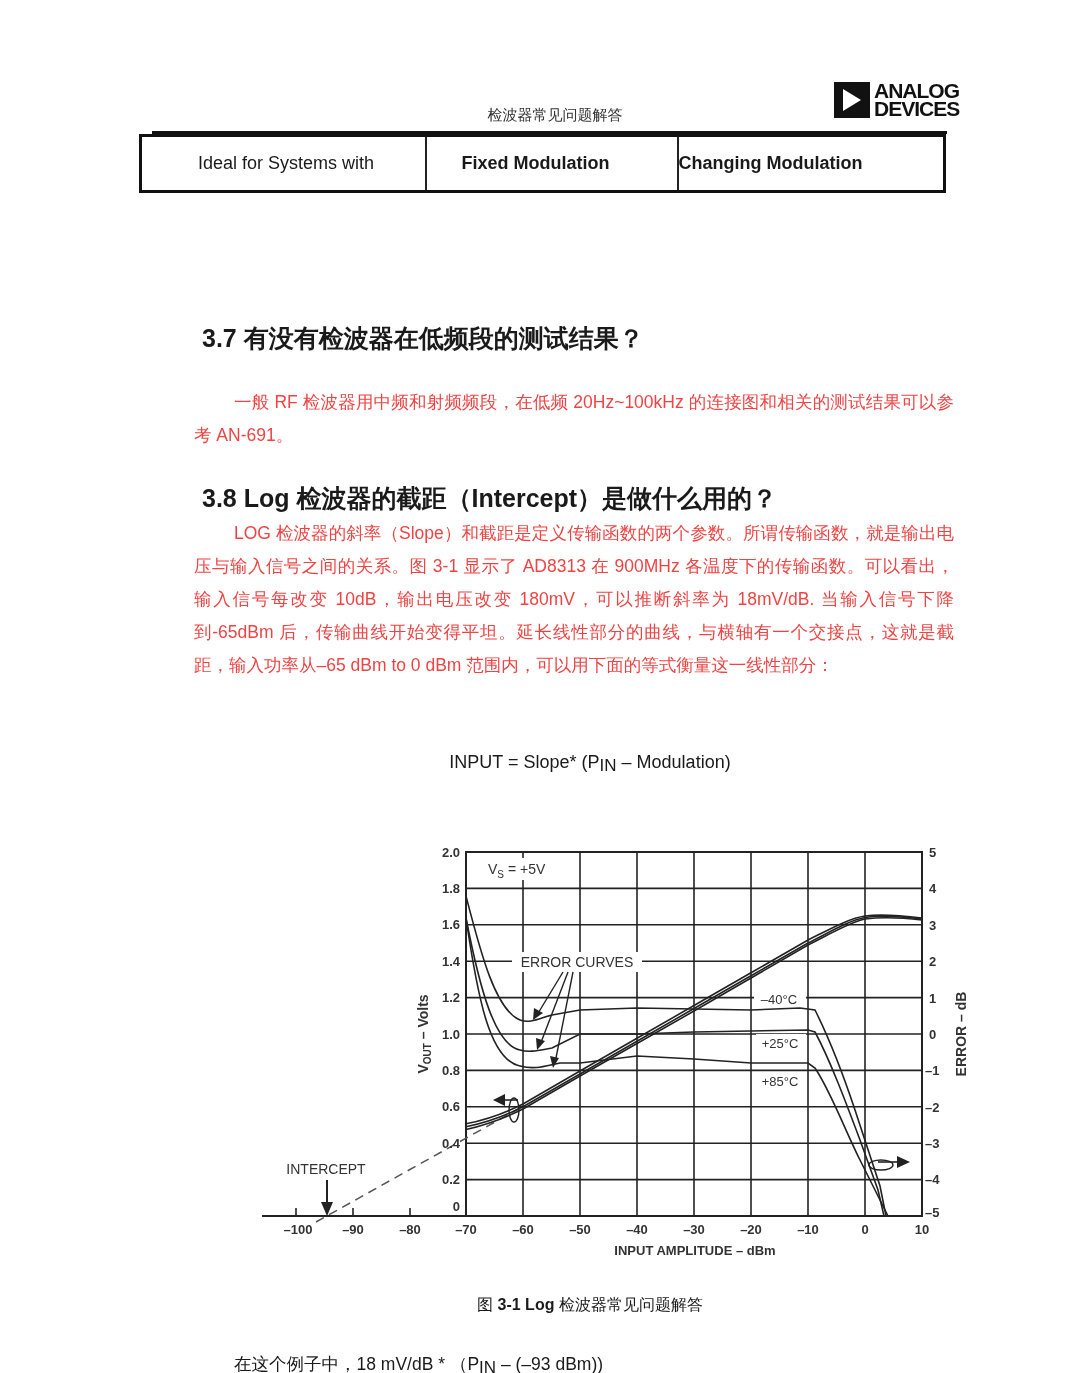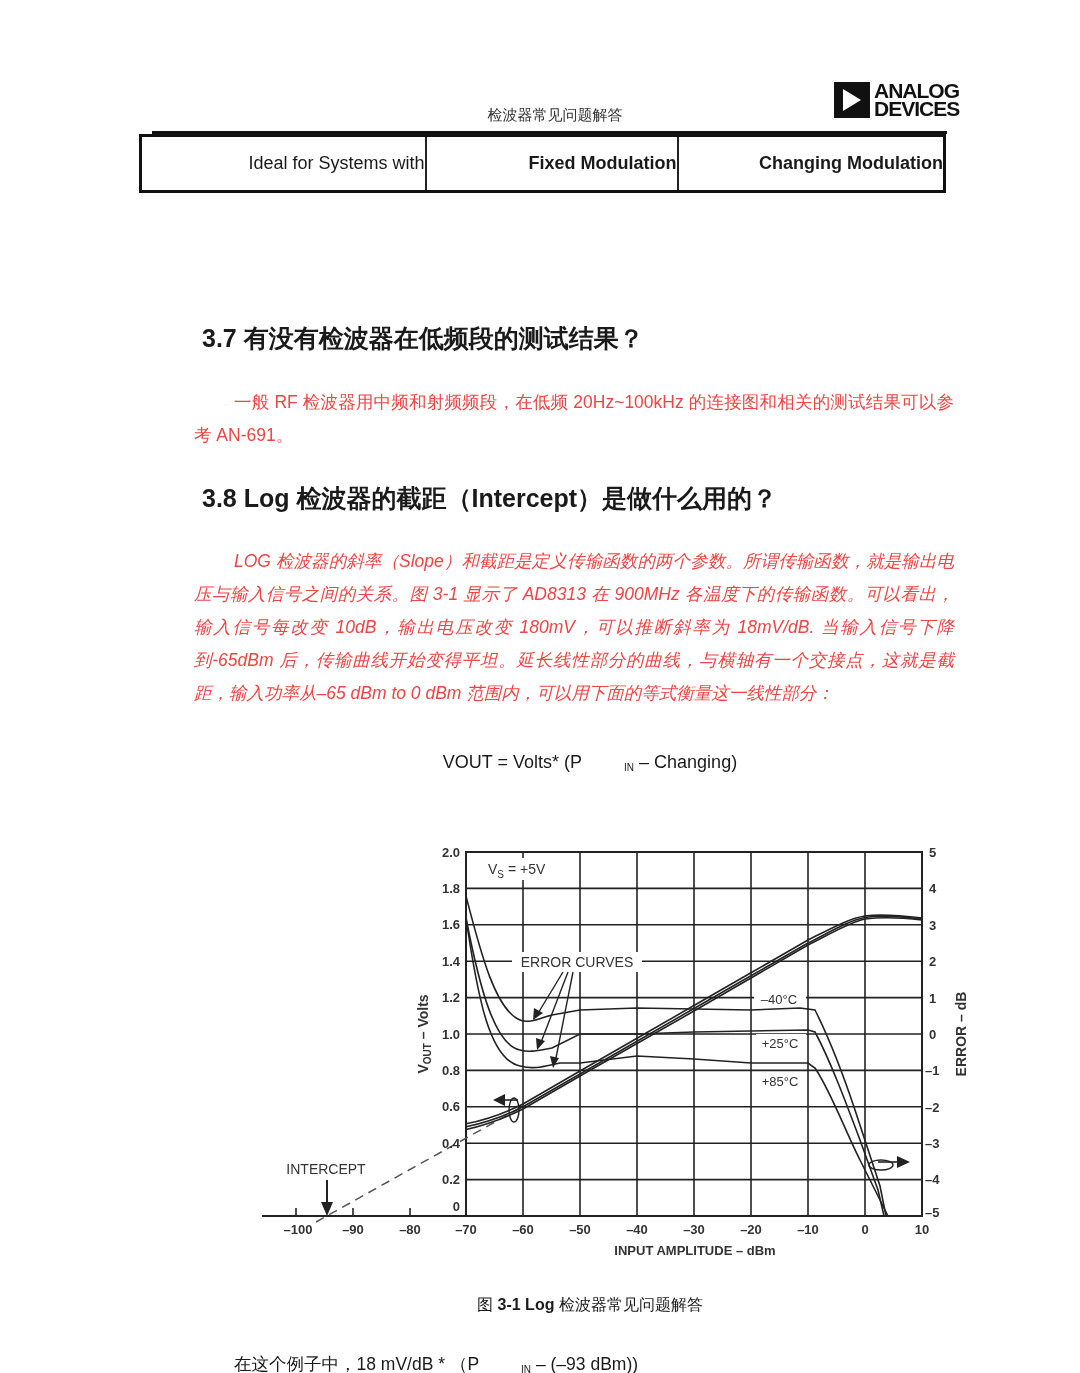--- a/index.html
+++ b/index.html
@@ -5,30 +5,30 @@
   html, body { margin:0; padding:0; background:#ffffff; }
   body { width:1080px; height:1373px; position:relative; overflow:hidden;
          font-family:"Liberation Sans", "DejaVu Sans", sans-serif; color:#1a1a1a; }
   .abs { position:absolute; }
   .header-title { left:0; width:1110px; top:106px; text-align:center; font-size:15px; color:#333; }
   .logo { left:834px; top:82px; display:flex; align-items:center;justify-content:space-between; }
   .logo-mark { width:36px; height:36px; background:#111; position:relative; margin-right:4px; }
   .logo-mark::after { content:""; position:absolute; left:9px; top:7px; border-left:18px solid #fff; border-top:11px solid transparent; border-bottom:11px solid transparent; }
   .logo-text { font-weight:bold; font-size:21px; line-height:18px; letter-spacing:-1px; color:#111; }
   .rule { left:152px; width:795px; top:131px; height:3px; background:#111; }
-  table.cmp { position:absolute; left:139px; top:134px; width:807px; border-collapse:collapse; border:3px solid #111;text-align:right; }
+  table.cmp { position:absolute; left:139px; top:134px; width:807px; border-collapse:collapse; border:3px solid #111; }
   table.cmp td { border:2px solid #222; height:53px; font-size:18px; padding:0; }
   table.cmp td.c0 { width:285px; padding-left:56px; box-sizing:border-box; }
   table.cmp td.c1 { width:252px; padding-left:35px; box-sizing:border-box; font-weight:bold;margin-left:20px; }
   table.cmp td.c2 { font-weight:bold; }
   .h2 { font-size:25px; font-weight:bold; left:202px; }
   .p { font-size:17.5px; line-height:33px; left:194px; width:760px; text-align:justify; color:#ef4444; }
   .indent { text-indent:40px; }
   .formula { font-size:18px; left:0; width:1180px; text-align:center; top:752px; }
-  sub { font-size:10px; vertical-align:-3px;margin-left:42px; }
+  sub { font-size:17px; vertical-align:-3px; }
   .caption { left:0; width:1180px; top:1295px; text-align:center; font-size:16px; }
   .caption b { font-weight:bold; }
   .final { left:234px; top:1352px; font-size:17.5px; }
   svg text { font-family:"Liberation Sans", "DejaVu Sans", sans-serif; }
 </style>
 </head>
 <body>
 
 <div class="abs header-title">检波器常见问题解答</div>
 <div class="abs logo">
@@ -47,23 +47,23 @@
     <td class="c1">Fixed Modulation</td>
     <td class="c2">Changing Modulation</td>
   </tr>
 </tbody>
   </table>
 
 <div class="abs h2" style="top:322px;text-align:center;">3.7  有没有检波器在低频段的测试结果？</div>
 <div class="abs p indent" style="top:386px;">一般 RF 检波器用中频和射频频段，在低频 20Hz~100kHz 的连接图和相关的测试结果可以参考 AN-691。</div>
 
 <div class="abs h2" style="top:482px;">3.8  Log 检波器的截距（Intercept）是做什么用的？</div>
-<div class="abs p indent" style="top:545px;font-style:italic;">LOG 检波器的斜率（Slope）和截距是定义传输函数的两个参数。所谓传输函数，就是输出电压与输入信号之间的关系。图 3-1 显示了 AD8313 在 900MHz 各温度下的传输函数。可以看出，输入信号每改变 10dB，输出电压改变 180mV，可以推断斜率为 18mV/dB. 当输入信号下降到-65dBm 后，传输曲线开始变得平坦。延长线性部分的曲线，与横轴有一个交接点，这就是截距，输入功率从–65 dBm to 0 dBm 范围内，可以用下面的等式衡量这一线性部分：</div>
+<div class="abs p indent" style="top:517px;">LOG 检波器的斜率（Slope）和截距是定义传输函数的两个参数。所谓传输函数，就是输出电压与输入信号之间的关系。图 3-1 显示了 AD8313 在 900MHz 各温度下的传输函数。可以看出，输入信号每改变 10dB，输出电压改变 180mV，可以推断斜率为 18mV/dB. 当输入信号下降到-65dBm 后，传输曲线开始变得平坦。延长线性部分的曲线，与横轴有一个交接点，这就是截距，输入功率从–65 dBm to 0 dBm 范围内，可以用下面的等式衡量这一线性部分：</div>
 
-<div class="abs formula"><span>VOUT = Volts* (P</span><sub>IN</sub><span> – Changing)</span></div>
+<div class="abs formula"><span>INPUT = Slope* (P</span><sub>IN</sub><span> – Modulation)</span></div>
 
 <svg class="abs" style="left:0;top:0;" width="1080" height="1290">
   <g stroke="#222" stroke-width="1.6" fill="none">
     <rect x="466" y="852" width="456" height="364" stroke-width="2"></rect>
     <line x1="523" y1="852" x2="523" y2="1216"></line>
     <line x1="580" y1="852" x2="580" y2="1216"></line>
     <line x1="637" y1="852" x2="637" y2="1216"></line>
     <line x1="694" y1="852" x2="694" y2="1216"></line>
     <line x1="751" y1="852" x2="751" y2="1216"></line>
     <line x1="808" y1="852" x2="808" y2="1216"></line>

